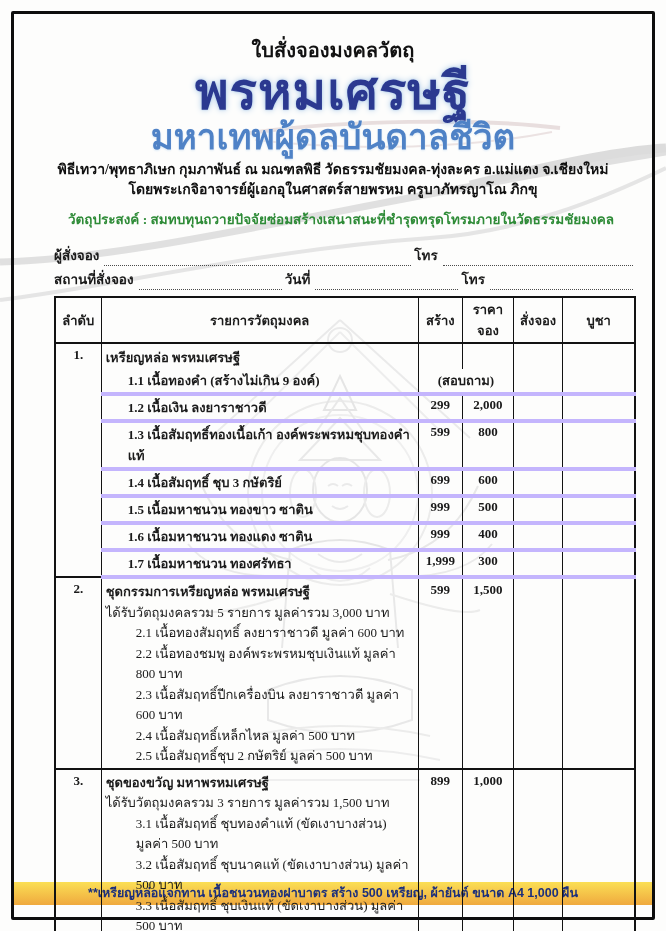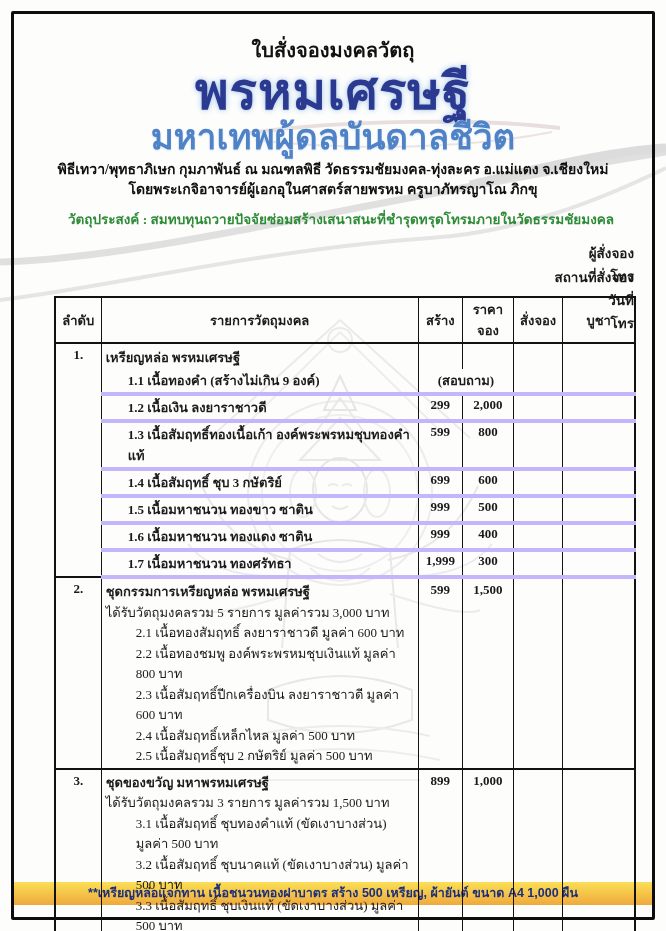--- a/index.html
+++ b/index.html
@@ -33,21 +33,21 @@
   .cer{
     text-align:center;font-size:14px;font-weight:bold;color:#101010;line-height:1.4;
   }
   .cer.first{margin-top:5px;}
   .purpose{
     text-align:center;font-size:13.5px;font-weight:bold;color:#2e8b37;margin-top:9px;padding-left:16px;
   }
 
   
   .fields{width:582px;margin:12px auto 0 40px;font-size:13.5px;font-weight:bold;}
-  .frow{display:flex;align-items:flex-end;height:24px;flex-direction:column;}
+  .frow{display:flex;align-items:flex-end;height:24px;}
   .frow .lbl{white-space:nowrap;padding-right:2px;}
   .dots{flex-grow:1;border-bottom:1.6px dotted #4a4a4a;height:15px;margin:0 3px;}
   .dots.w2{flex-grow:0.62;}
   .dots.w3{flex-grow:0.55;}
 
   
   table.order{
     width:582px;margin:6px auto 0 40px;border-collapse:collapse;
     border:2px solid #121212;table-layout:fixed;font-size:13px;background:transparent;
   }

